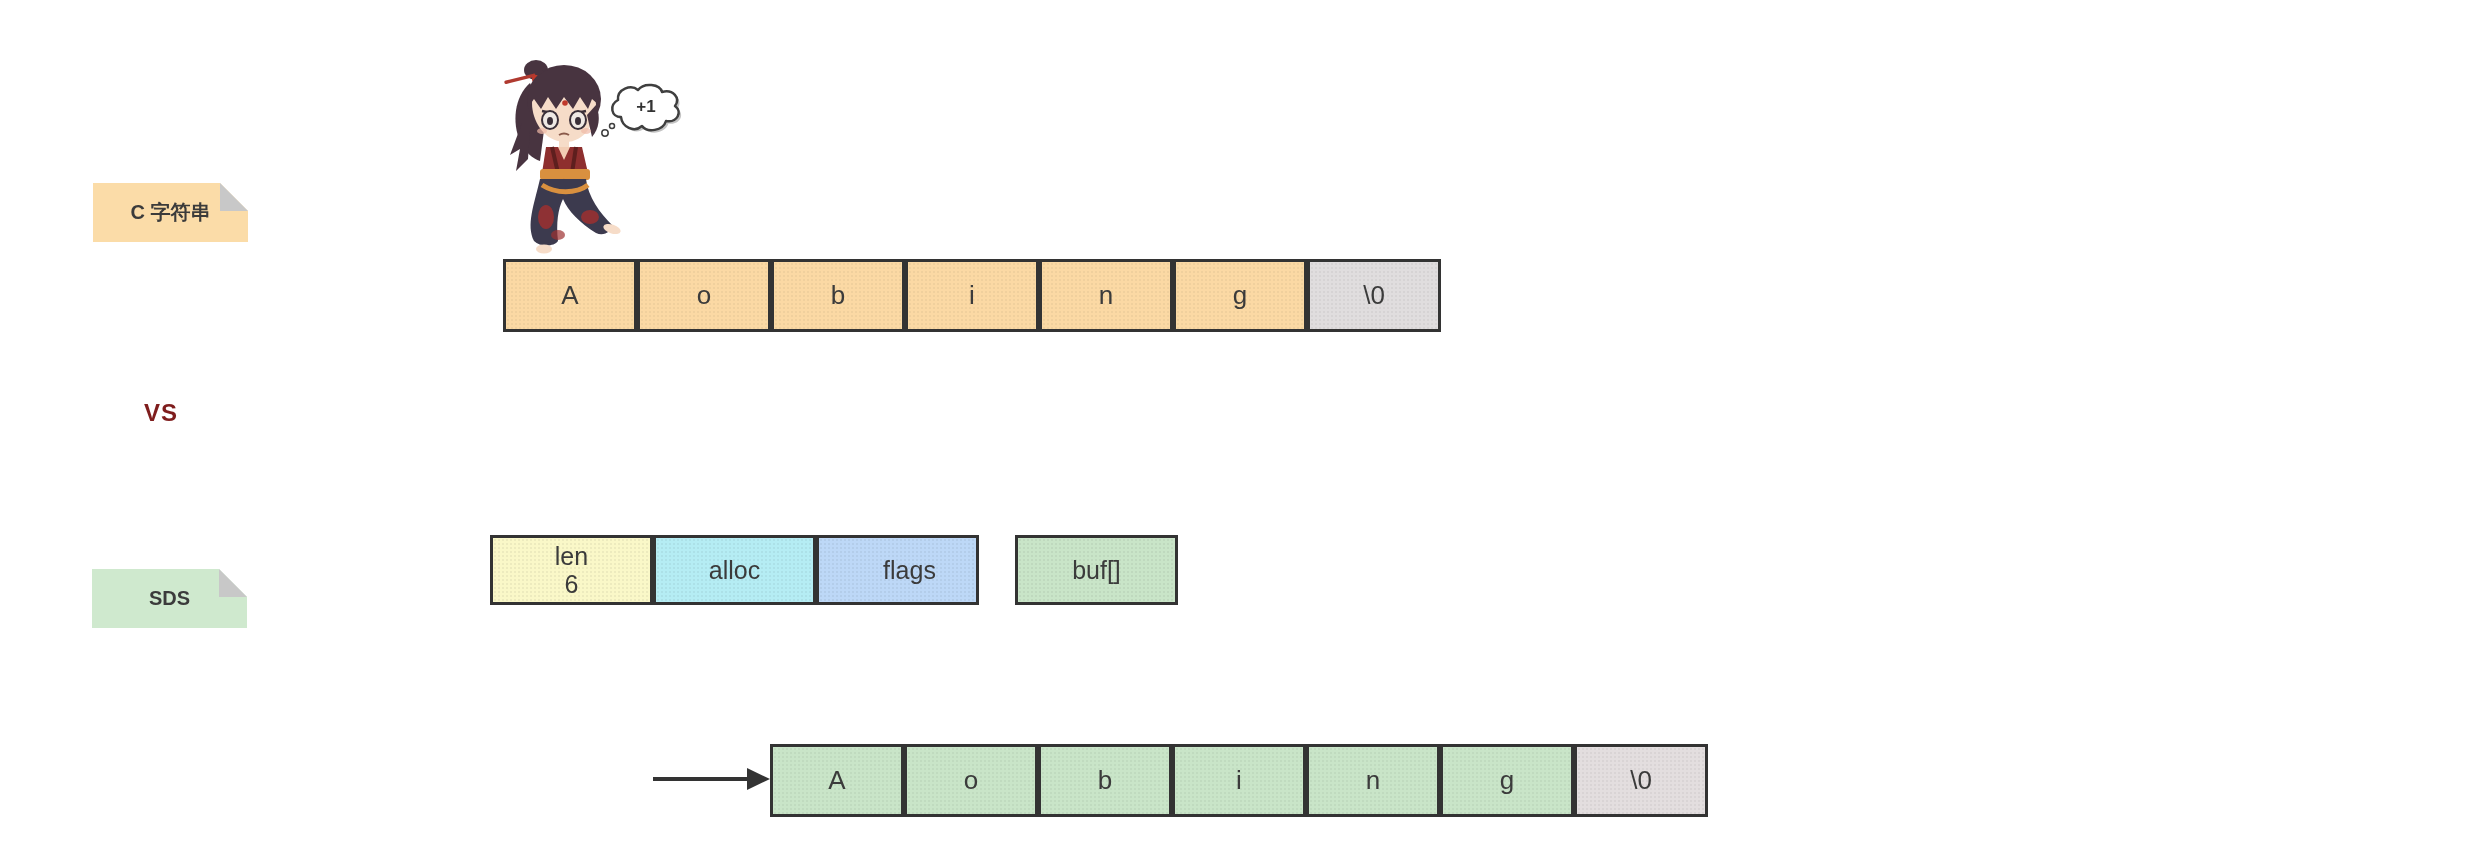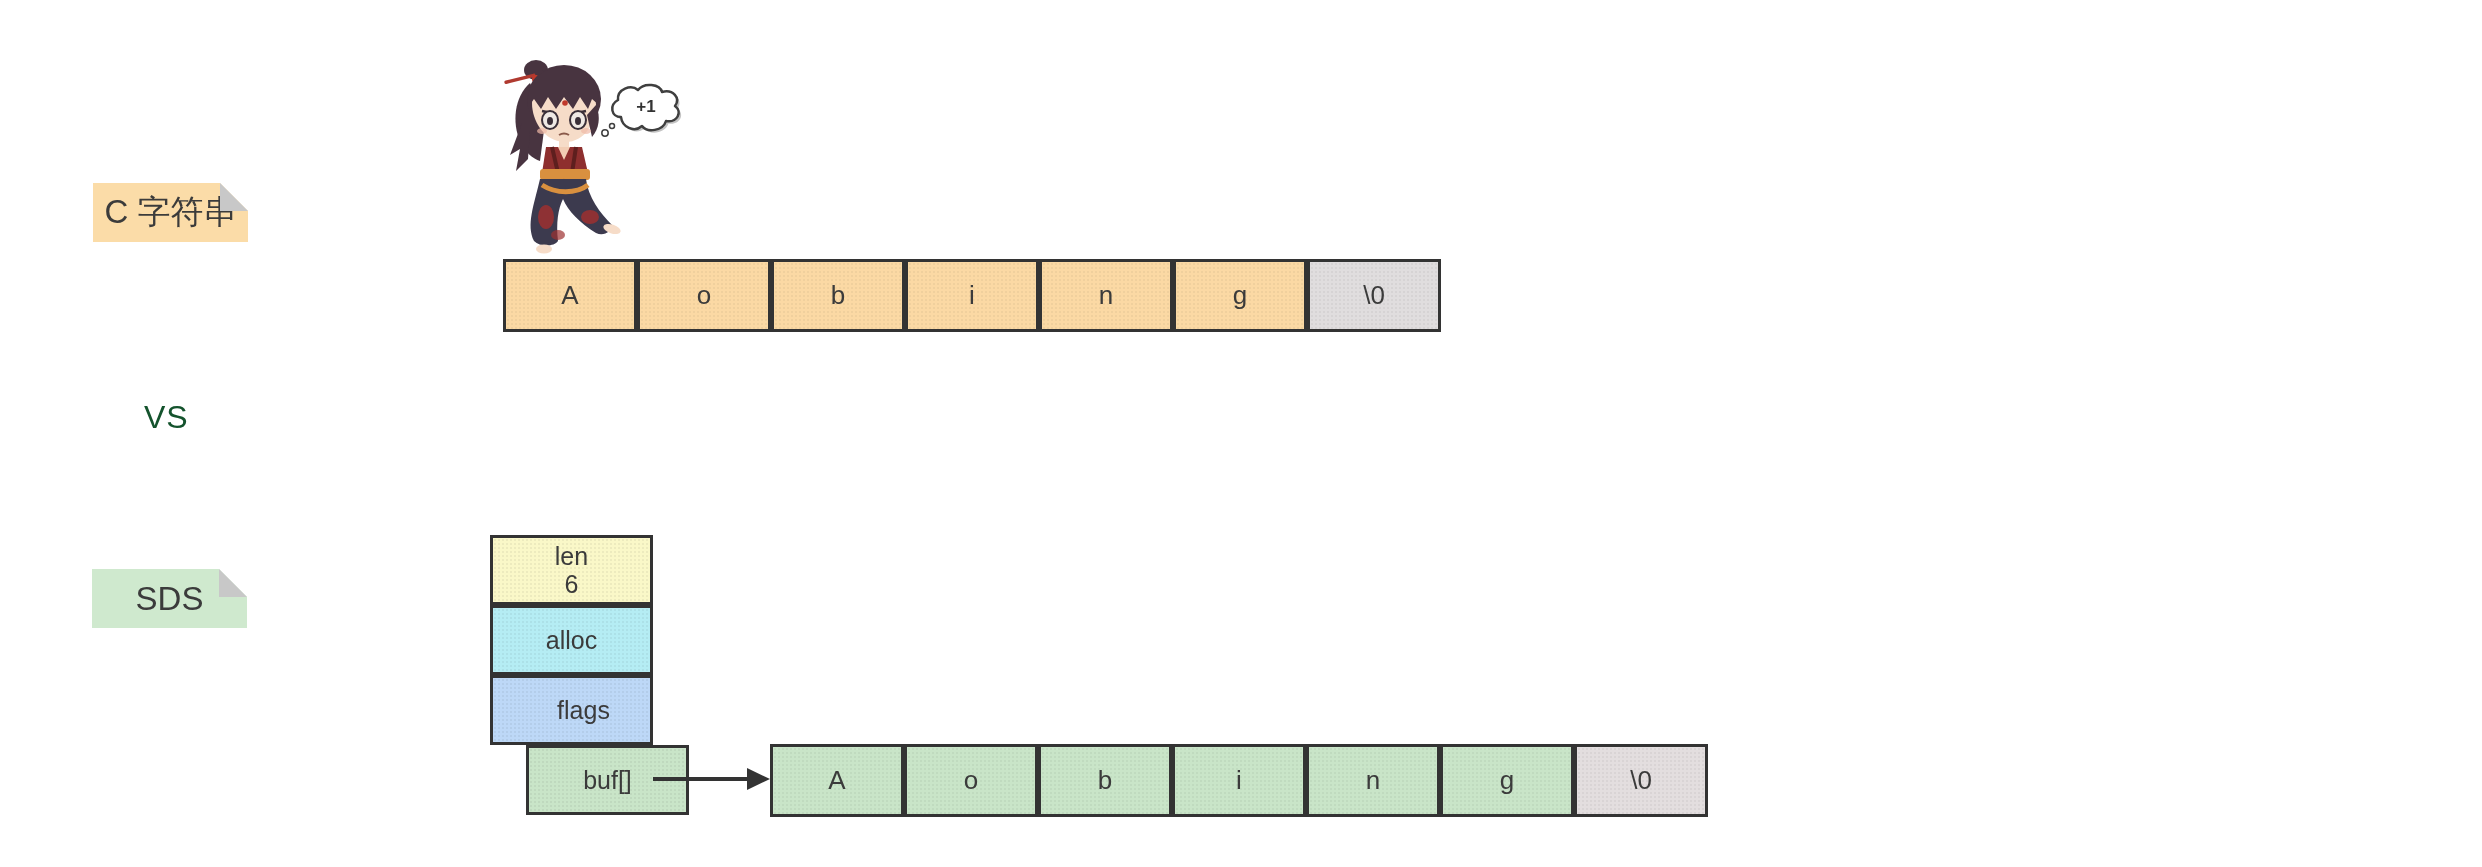--- a/index.html
+++ b/index.html
@@ -10,37 +10,37 @@
     font-family:"Liberation Sans","DejaVu Sans",sans-serif;
     color:#3b3b3b;
     overflow:hidden;
   }
 
   
   .note{
     position:absolute;
     width:155px;height:59px;
     display:flex;align-items:center;justify-content:center;
-    font-size:33px;font-weight:400;color:#3b3b3b;
+    font-size:20px;font-weight:700;color:#3b3b3b;
   }
   .note::before{ 
     content:"";position:absolute;top:0;right:0;
     border-top:28px solid #ffffff;border-left:28px solid transparent;
   }
   .note::after{ 
     content:"";position:absolute;top:0;right:0;
     border-left:28px solid #c8c8c8;border-top:28px solid transparent;
   }
   .note-c{left:93px;top:183px;background:#fbdca8;}
   .note-sds{left:92px;top:569px;background:#cfe9ce;}
 
   
   .vs{
     position:absolute;left:144px;top:399px;
-    font-size:32px;font-weight:400;letter-spacing:1px;color:#14532d;
+    font-size:24px;font-weight:700;letter-spacing:1px;color:#7f1d1d;
   }
 
   
   .row{position:absolute;display:flex;}
   .row-top{left:503px;top:259px;}
   .row-bottom{left:770px;top:744px;}
   .cell{
     box-sizing:border-box;
     width:134px;height:73px;
     border:3px solid #333333;
@@ -48,21 +48,21 @@
     font-size:26px;color:#3b3b3b;
     background-image:radial-gradient(rgba(0,0,0,0.045) 1px, transparent 1.2px);
     background-size:4px 4px;
   }
   .cell-c{background-color:#fbd9a4;}
   .cell-c-term{background-color:#e0ddde;}
   .cell-sds{background-color:#c9e5c8;}
   .cell-sds-term{background-color:#e3dedf;}
 
   
-  .stack{position:absolute;left:490px;top:535px;display:flex;flex-direction:column;}
+  .stack{position:absolute;left:490px;top:535px;display:flex;flex-direction:row;}
   .field{
     box-sizing:border-box;
     width:163px;height:70px;
     border:3px solid #333333;
     display:flex;flex-direction:column;align-items:center;justify-content:center;
     font-size:25px;color:#3b3b3b;line-height:28px;
     background-image:radial-gradient(rgba(0,0,0,0.05) 1px, transparent 1.2px);
     background-size:4px 4px;
   }
   .field-len{background-color:#faf8c8;}

